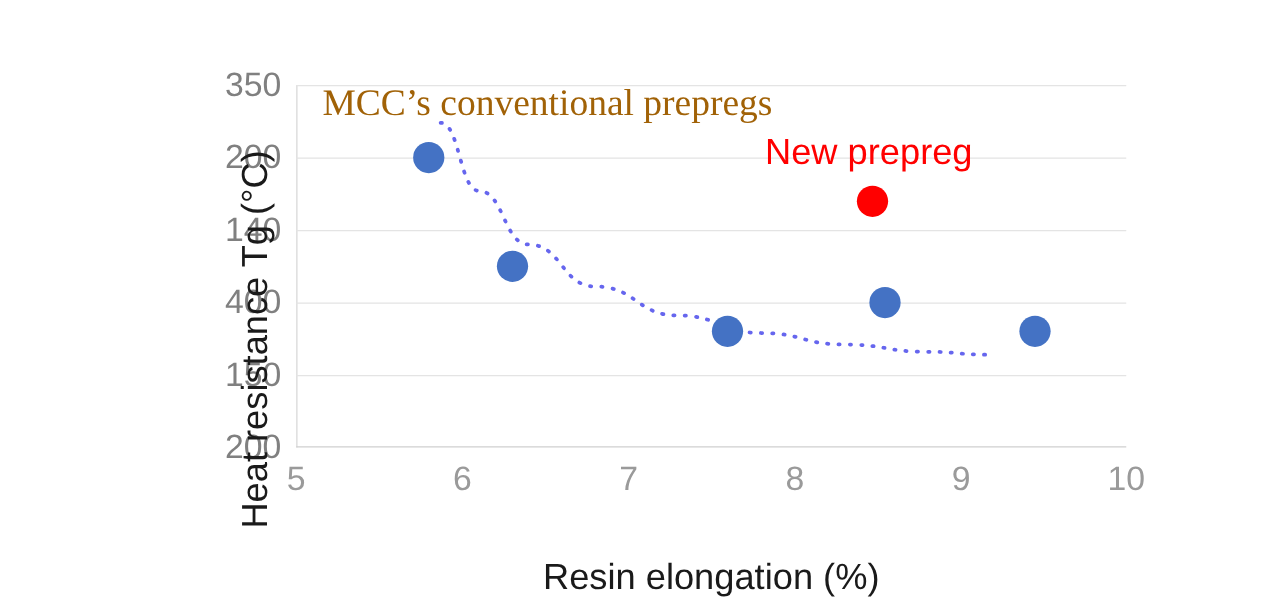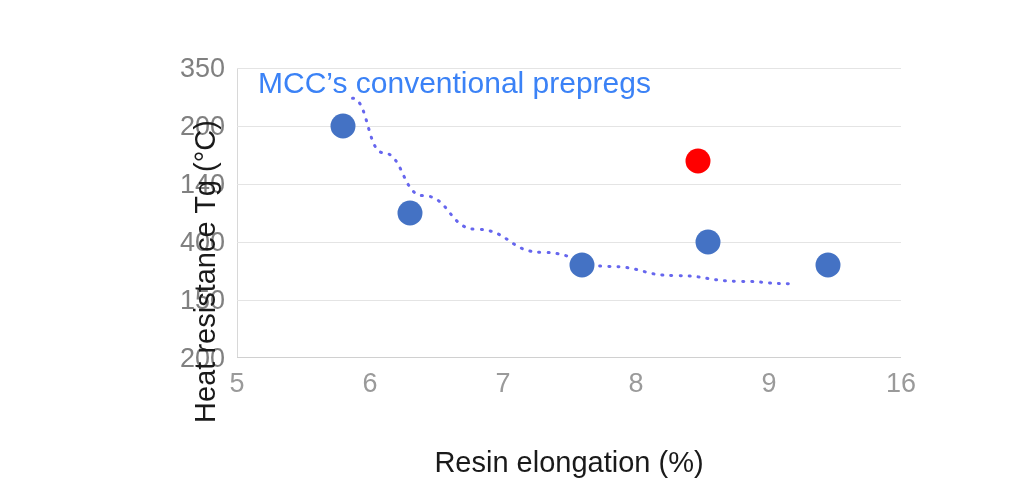--- a/index.html
+++ b/index.html
@@ -146,22 +146,23 @@
     color: #1a1a1a;
     margin-top: 28px;
   }
 
   
   #annotation-conventional {
     position: absolute;
     left: 258px;
     top: 66px;
     font-size: 30px;
-    color: #3b82f6;
+    color: #a16207;
     white-space: nowrap;
+    font-family: Liberation Serif, serif;
   }
   #annotation-new {
     position: absolute;
     left: 612px;
     top: 106px;
     font-size: 29px;
     color: #ff0000;
     white-space: nowrap;
   }
 </style>
@@ -205,20 +206,21 @@
         <div class="marker marker-red" style="left: 460.816px; top: 92.8px;"></div>
       </div>
   </div>
 
   <div id="x-tick-row">
     <div class="xtick" style="left:237px;">5</div>
     <div class="xtick" style="left:370px;">6</div>
     <div class="xtick" style="left:503px;">7</div>
     <div class="xtick" style="left:636px;">8</div>
     <div class="xtick" style="left:769px;">9</div>
-    <div class="xtick" style="left:901px;">16</div>
+    <div class="xtick" style="left:901px;">10</div>
   </div>
 
   <div id="x-axis-title">Resin elongation (%)</div>
 
   <div id="annotation-conventional">MCC’s conventional prepregs</div>
+  <div id="annotation-new">New prepreg</div>
 
 </div>
 
 </body></html>

